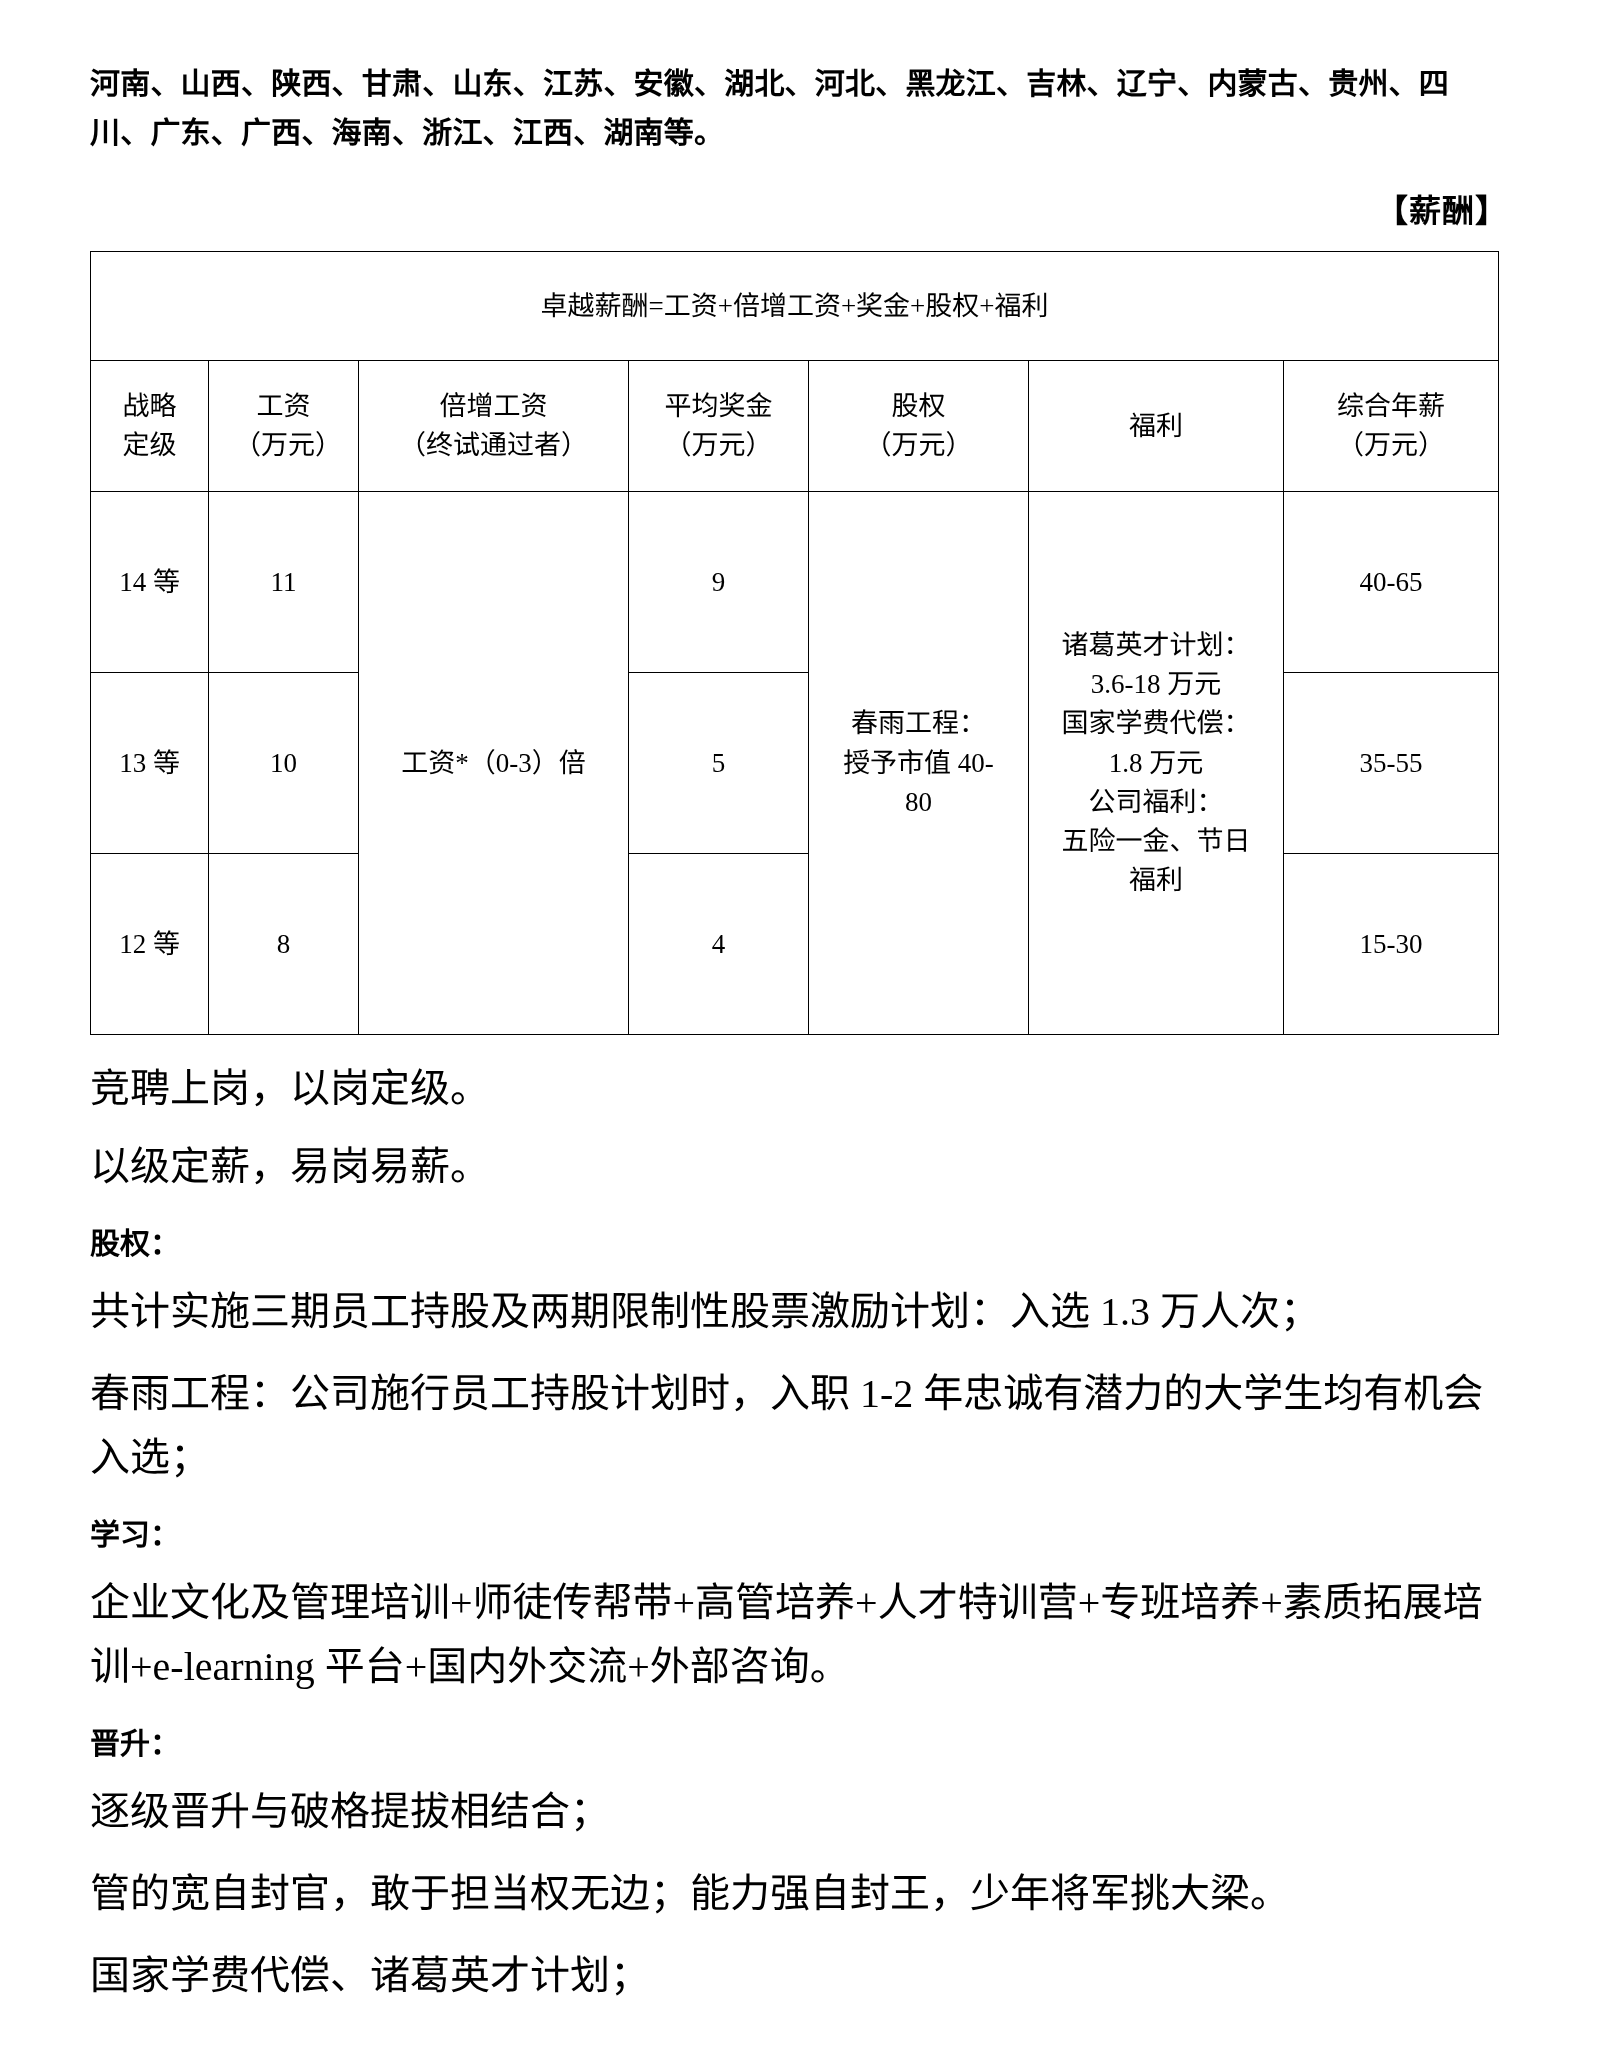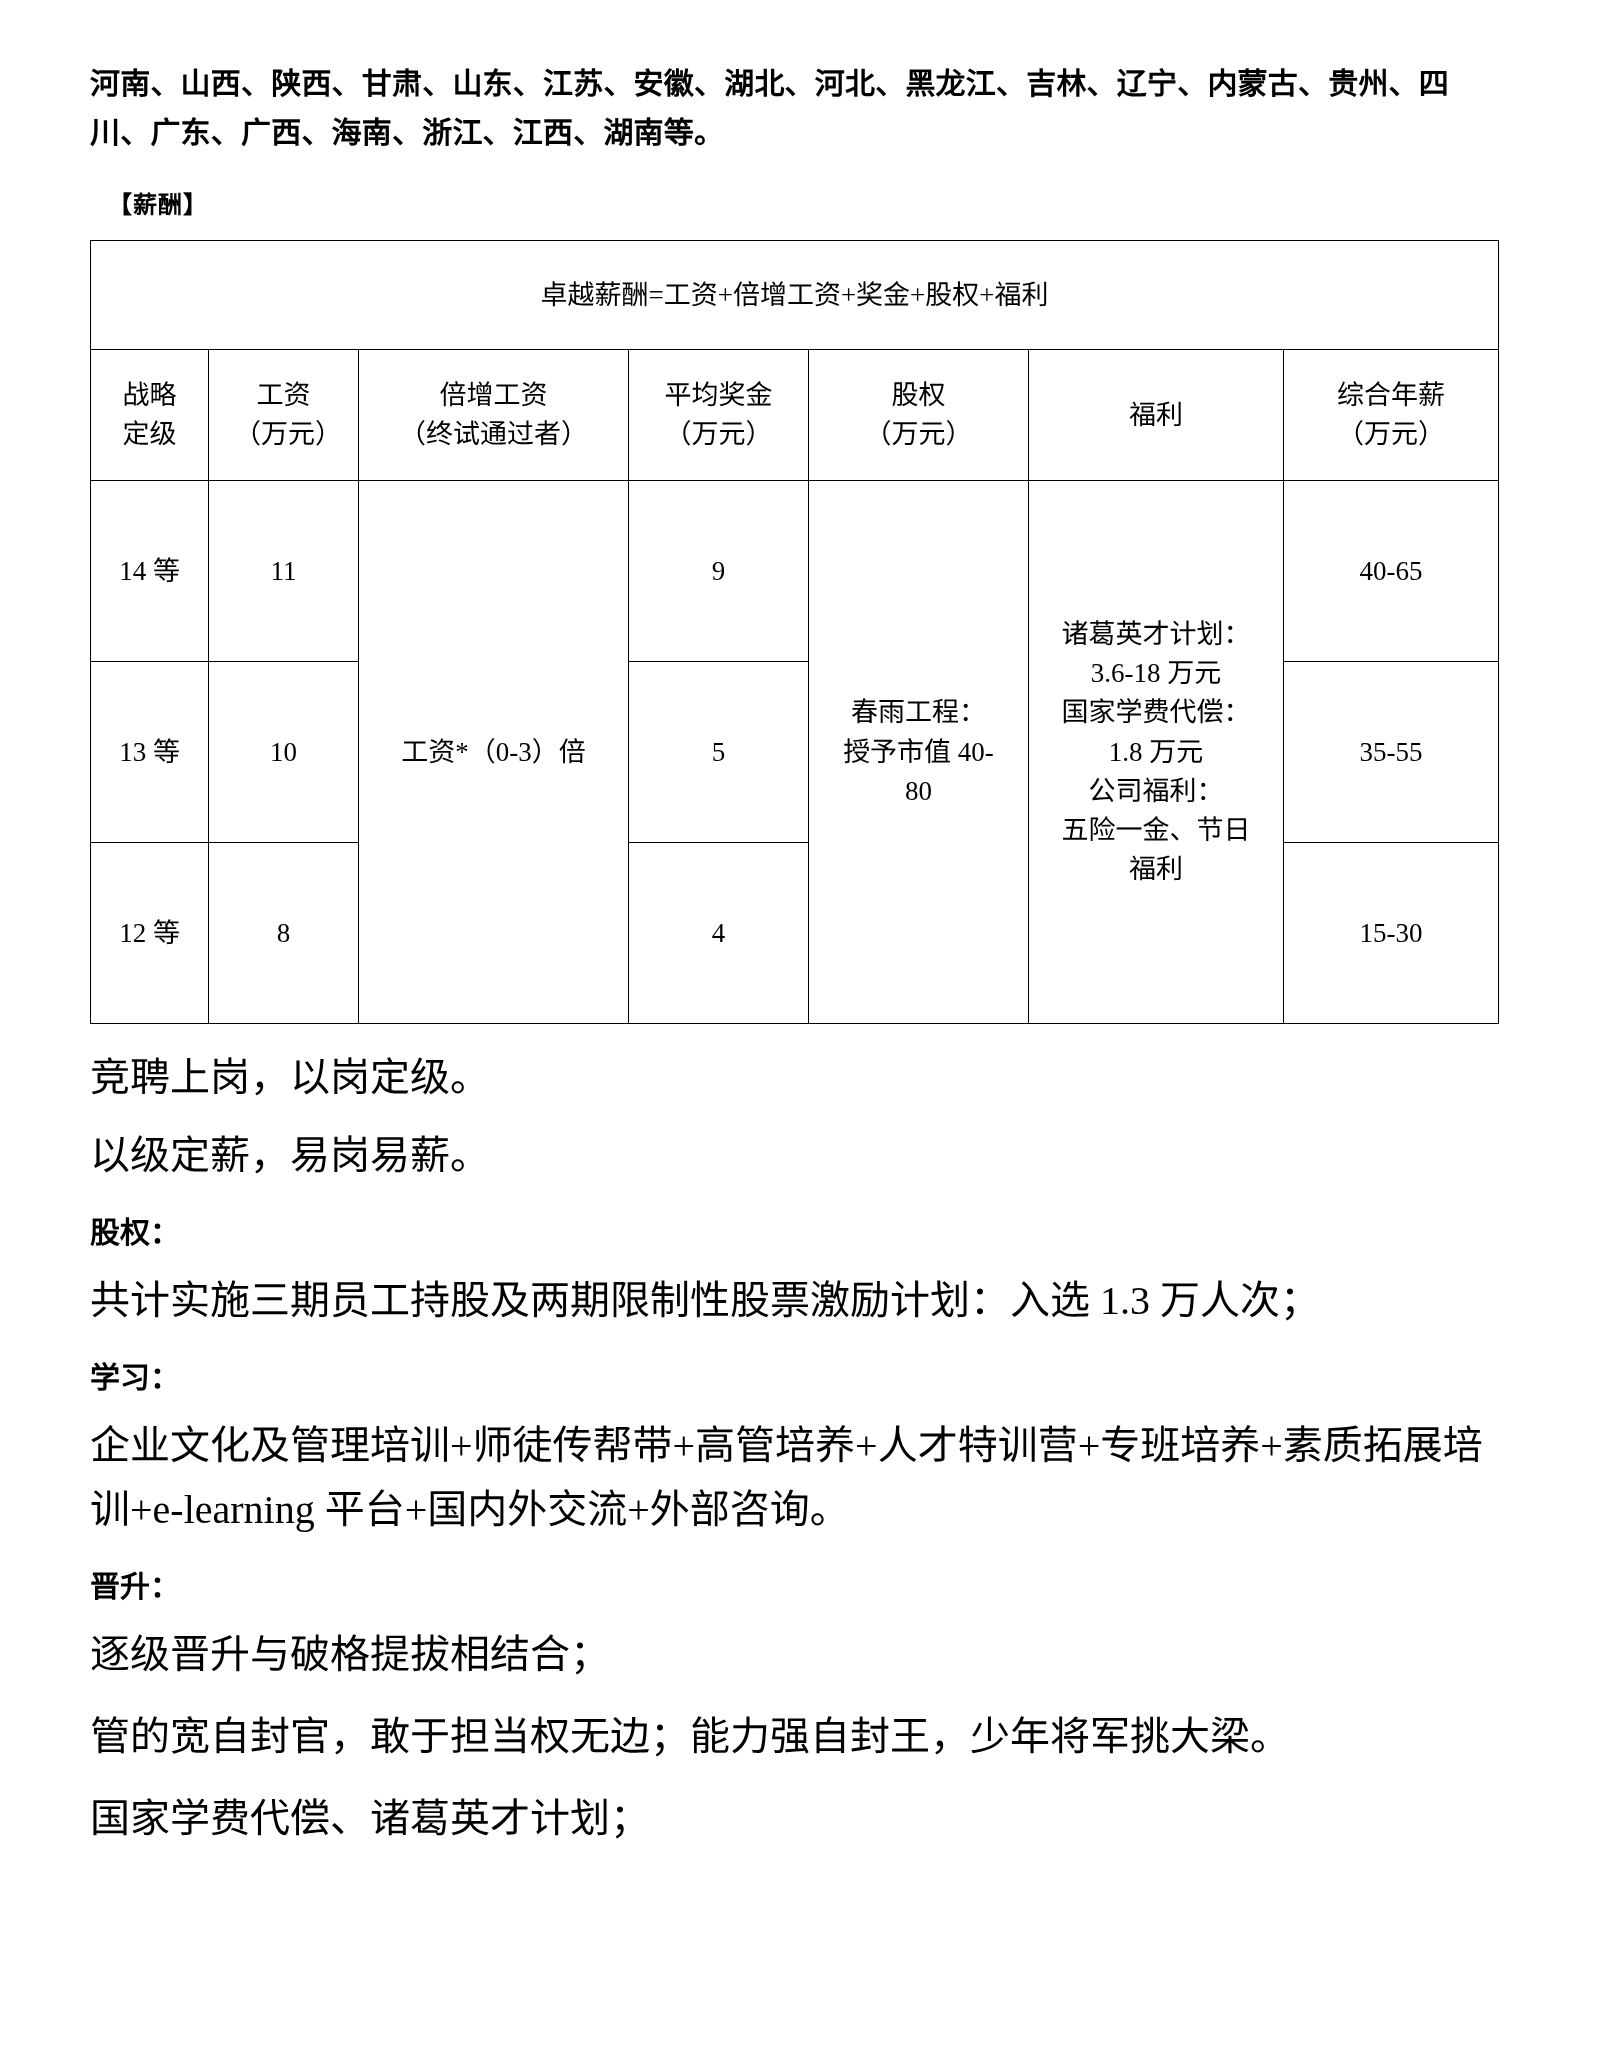--- a/index.html
+++ b/index.html
@@ -21,25 +21,26 @@
     position: relative;
   }
   .region-para {
     font-size: 30px;
     line-height: 1.62;
     margin: 0 0 0 0;
     letter-spacing: 0.2px;
     font-weight: bold;
   }
   .section-title {
-    font-size: 24px;
+    font-size: 32px;
     font-weight: bold;
     margin: 28px 0 20px 0;
     padding-left: 18px;
     letter-spacing: 1px;
+    text-align: right;
   }
   .bold-label {
     font-size: 30px;
     font-weight: bold;
     margin: 22px 0 14px 0;
     line-height: 1.5;
   }
   .body-line {
     font-size: 40px;
     line-height: 1.6;
@@ -184,20 +185,21 @@
         <td class="rowcell">15-30</td>
       </tr>
     </tbody>
   </table>
 
   <p class="body-line small-gap">竞聘上岗，以岗定级。</p>
   <p class="body-line">以级定薪，易岗易薪。</p>
 
   <p class="bold-label">股权：</p>
   <p class="body-line">共计实施三期员工持股及两期限制性股票激励计划：入选 1.3 万人次；</p>
+  <p class="body-line">春雨工程：公司施行员工持股计划时，入职 1-2 年忠诚有潜力的大学生均有机会入选；</p>
 
   <p class="bold-label">学习：</p>
   <p class="body-line">企业文化及管理培训+师徒传帮带+高管培养+人才特训营+专班培养+素质拓展培训+e-learning 平台+国内外交流+外部咨询。</p>
 
   <p class="bold-label">晋升：</p>
   <p class="body-line">逐级晋升与破格提拔相结合；</p>
   <p class="body-line">管的宽自封官，敢于担当权无边；能力强自封王，少年将军挑大梁。</p>
 
   <p class="body-line">国家学费代偿、诸葛英才计划；</p>
 

